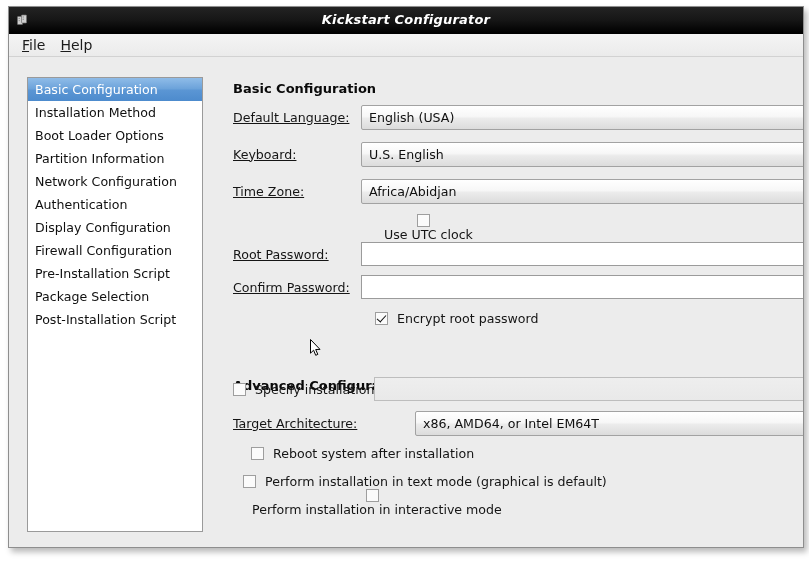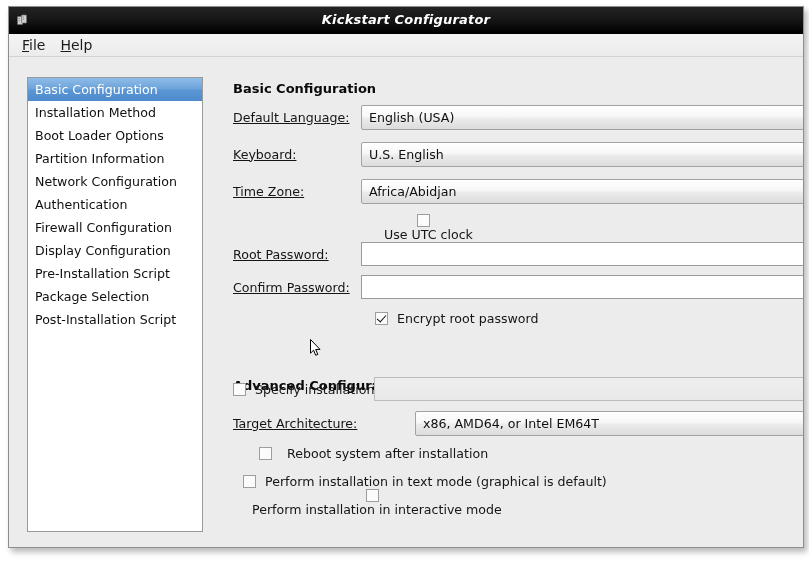--- a/index.html
+++ b/index.html
@@ -244,22 +244,22 @@
 
     <div class="content">
 
       <div class="sidebar">
         <div class="side-item selected">Basic Configuration</div>
         <div class="side-item">Installation Method</div>
         <div class="side-item">Boot Loader Options</div>
         <div class="side-item">Partition Information</div>
         <div class="side-item">Network Configuration</div>
         <div class="side-item">Authentication</div>
+        <div class="side-item">Display Configuration</div>
         <div class="side-item">Firewall Configuration</div>
-        <div class="side-item">Display Configuration</div>
         <div class="side-item">Pre-Installation Script</div>
         <div class="side-item">Package Selection</div>
         <div class="side-item">Post-Installation Script</div>
       </div>
 
       <div class="panel">
 
         <div class="section-title" style="top:24px;">Basic Configuration</div>
 
         <div class="frow" style="top:47px;">
@@ -303,21 +303,21 @@
           <span class="cbox"></span>
           <span class="klabel">Specify installation key:</span>
           <span class="entry disabled"></span>
         </div>
 
         <div class="frow" style="top:353px;">
           <div class="flabel" style="width:200px;">Target Architecture:</div>
           <div class="combo">x86, AMD64, or Intel EM64T</div>
         </div>
 
-        <div class="crow" style="left:44px; top:386px;gap:6px;">
+        <div class="crow" style="left:36px; top:386px;">
           <span class="cbox"></span>
           <span class="clabel">Reboot system after installation</span>
         </div>
 
         <div class="crow" style="left:28px; top:414px;">
           <span class="cbox"></span>
           <span class="clabel">Perform installation in text mode (graphical is default)</span>
         </div>
 
         <div class="crow" style="left:28px; top:432px;flex-direction:column;">

